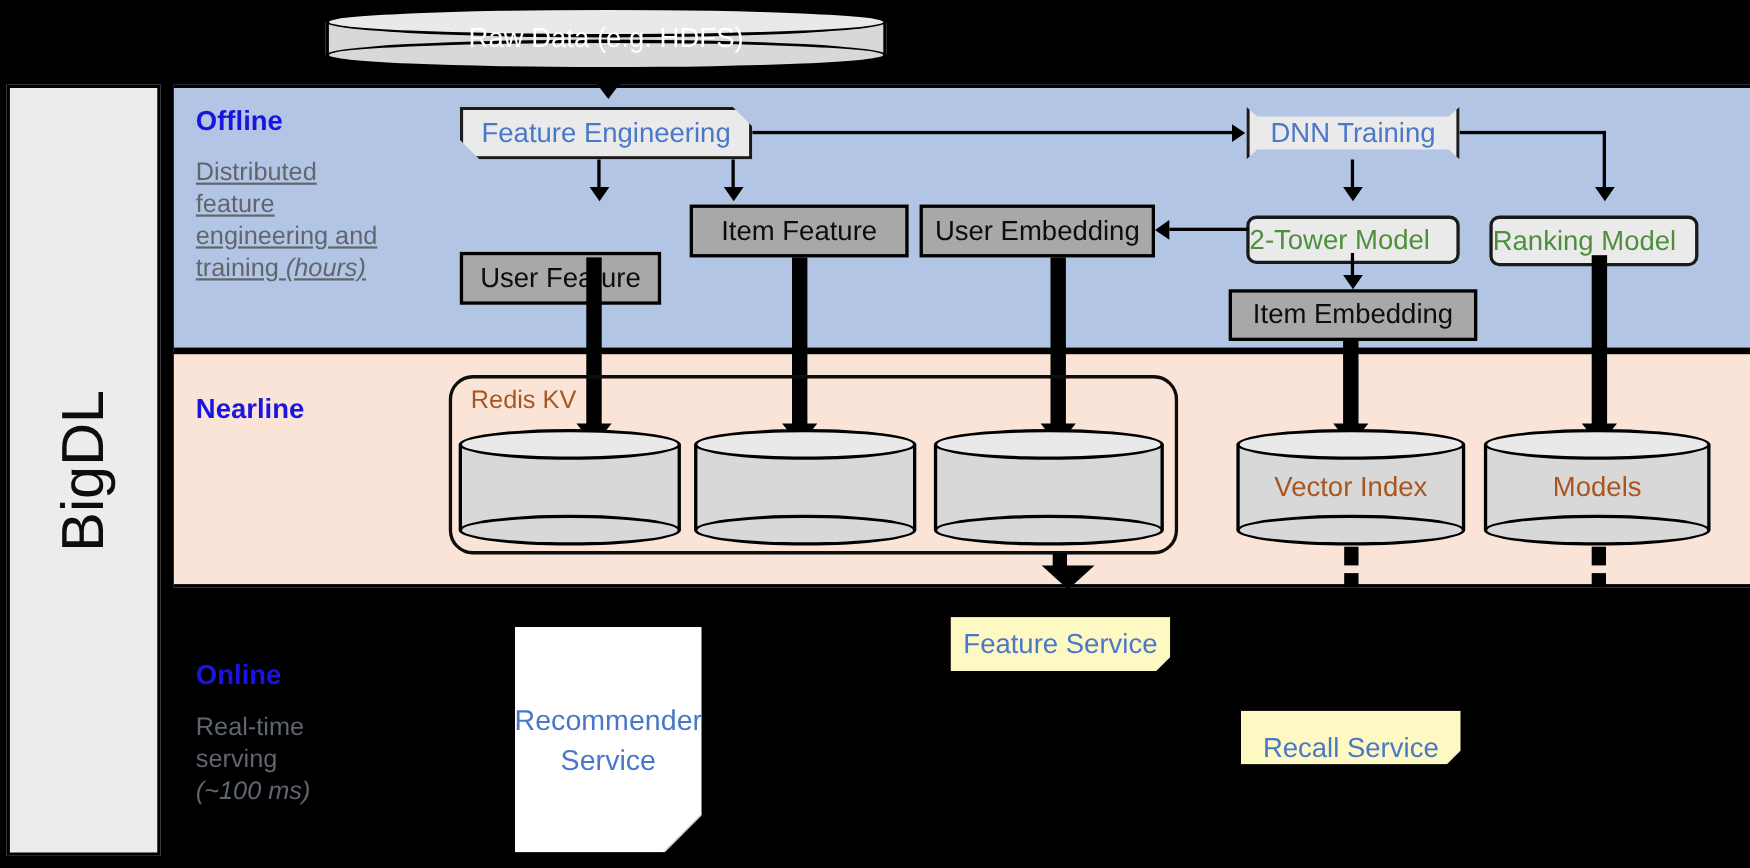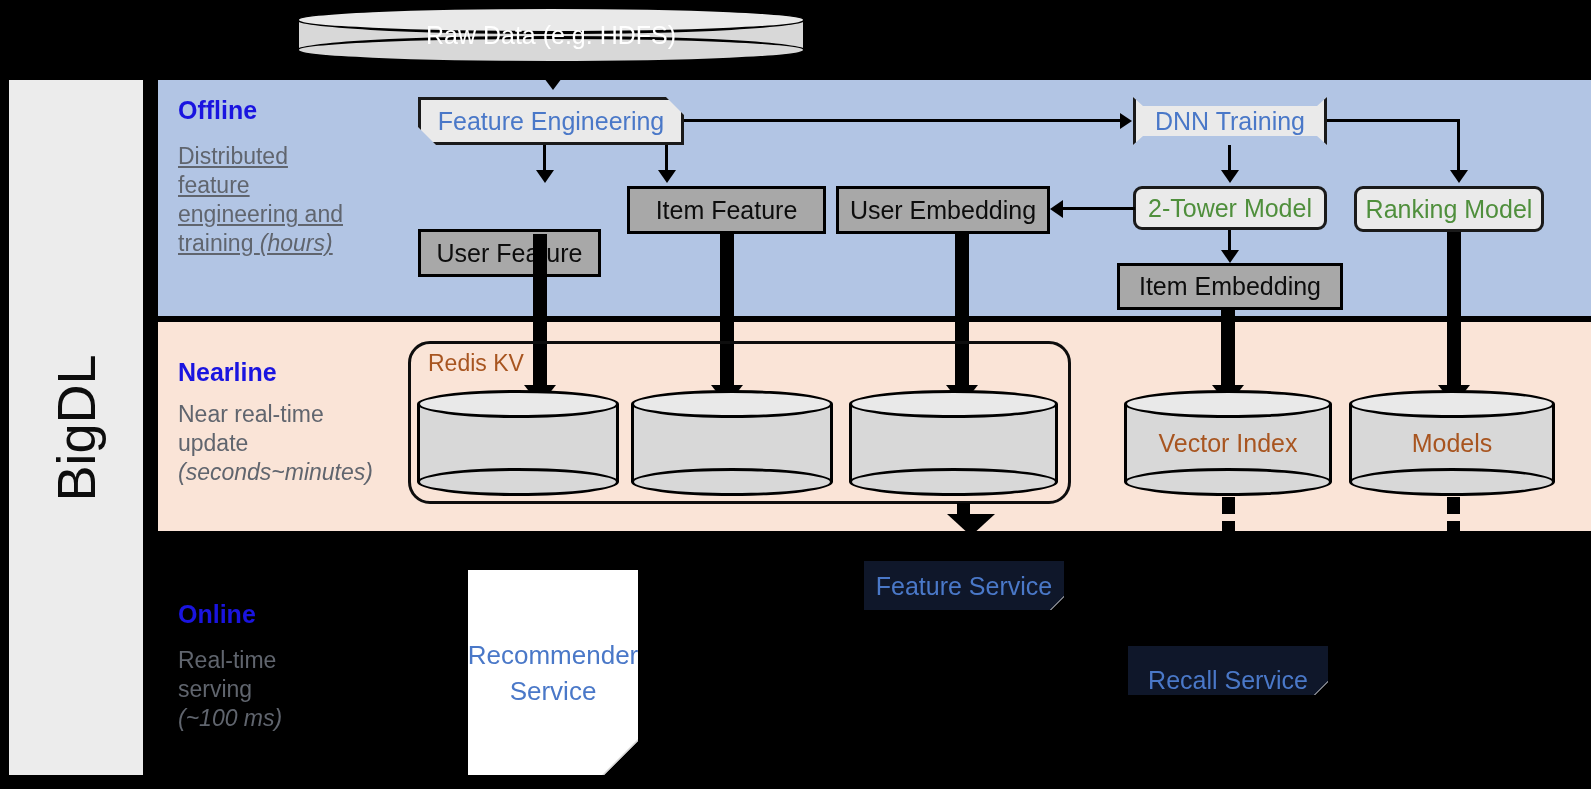--- a/index.html
+++ b/index.html
@@ -18,21 +18,21 @@
   .band-nearline{left:158px;top:322px;width:1433px;height:212px;background:#fae4d7;border-bottom:3px solid #000;}
 
   .band-title{position:absolute;color:#1a14e0;font-size:25px;font-weight:bold;}
   .band-sub{position:absolute;color:#60656e;font-size:23px;line-height:29px;width:230px;}
   .band-sub i{font-style:italic;}
 
   
   .gray-box{background:#a8a8a8;border:3px solid #000;display:flex;align-items:center;justify-content:center;
        font-size:25px;color:#0d0d0d;}
   .model-box{background:#eaeaea;border:3px solid #1a1a1a;border-radius:9px;display:flex;align-items:center;
-       justify-content:center;font-size:25px;color:#4f8f3c;}
+       font-size:25px;color:#4f8f3c;margin-top:10px;}
   .proc-box{background:#eaeaea;border:3px solid #1a1a1a;display:flex;align-items:center;justify-content:center;
        font-size:25px;color:#4a78c8;}
   
   .notch{clip-path:polygon(0 0, calc(100% - 18px) 0, 100% 18px, 100% 100%, 18px 100%, 0 calc(100% - 18px));}
   
   .bracketed{clip-path:polygon(0 0,10px 9px,calc(100% - 10px) 9px,100% 0,100% 100%,
        calc(100% - 10px) calc(100% - 9px),10px calc(100% - 9px),0 100%);}
 
   
   .cyl{position:absolute;}
@@ -43,21 +43,21 @@
   .cyl .bot{position:absolute;left:0;right:0;bottom:0;height:28px;background:#d8d8d8;
        border:3px solid #000;border-radius:50%;box-sizing:border-box;}
   .cyl .lbl{position:absolute;left:0;right:0;top:50%;transform:translateY(-50%);text-align:center;
        font-size:25px;color:#a85520;z-index:4;}
 
   
   .redis{background:transparent;border:3px solid #0d0d0d;border-radius:22px;}
   .redis-label{position:absolute;color:#a85520;font-size:23px;}
 
   
-  .note{background:#0f172a;display:flex;align-items:center;justify-content:center;text-align:center;
+  .note{background:#fef9c3;display:flex;align-items:center;justify-content:center;text-align:center;
        font-size:25px;color:#4a78c8;line-height:30px;
        clip-path:polygon(0 0,100% 0,100% calc(100% - 13px),calc(100% - 13px) 100%,0 100%);}
   .note .fold{position:absolute;right:0;bottom:0;width:14px;height:14px;background:#dfdfdf;
        clip-path:polygon(100% 0,100% 100%,0 100%);}
   .bignote{background:#fff;font-size:26px;color:#4a78c8;line-height:36px;text-align:center;
        display:flex;align-items:center;justify-content:center;
        clip-path:polygon(0 0,100% 0,100% calc(100% - 34px),calc(100% - 34px) 100%,0 100%);}
   .bignote .fold{position:absolute;right:0;bottom:0;width:36px;height:36px;background:#d9d9d9;
        clip-path:polygon(100% 0,100% 100%,0 100%);}
 
@@ -85,25 +85,20 @@
 
   <div class="band-title" style="left:178px;top:96px;">Offline</div>
   <div class="band-sub" style="left:178px;top:142px;text-decoration:underline;">
     <span>Distributed</span><br>
     <span>feature</span><br>
     <span>engineering and</span><br>
     <span>training </span><i>(hours)</i>
   </div>
 
   <div class="band-title" style="left:178px;top:358px;">Nearline</div>
-  <div class="band-sub" style="left:178px;top:400px;">
-    <span>Near real-time</span><br>
-    <span>update</span><br>
-    <i>(seconds~minutes)</i>
-  </div>
 
   <div class="band-title" style="left:178px;top:600px;">Online</div>
   <div class="band-sub" style="left:178px;top:646px;">
     <span>Real-time</span><br>
     <span>serving</span><br>
     <i>(~100 ms)</i>
   </div>
 
   <div class="cyl" style="left:296px;top:6px;width:510px;height:58px;">
     <div class="body"></div>

